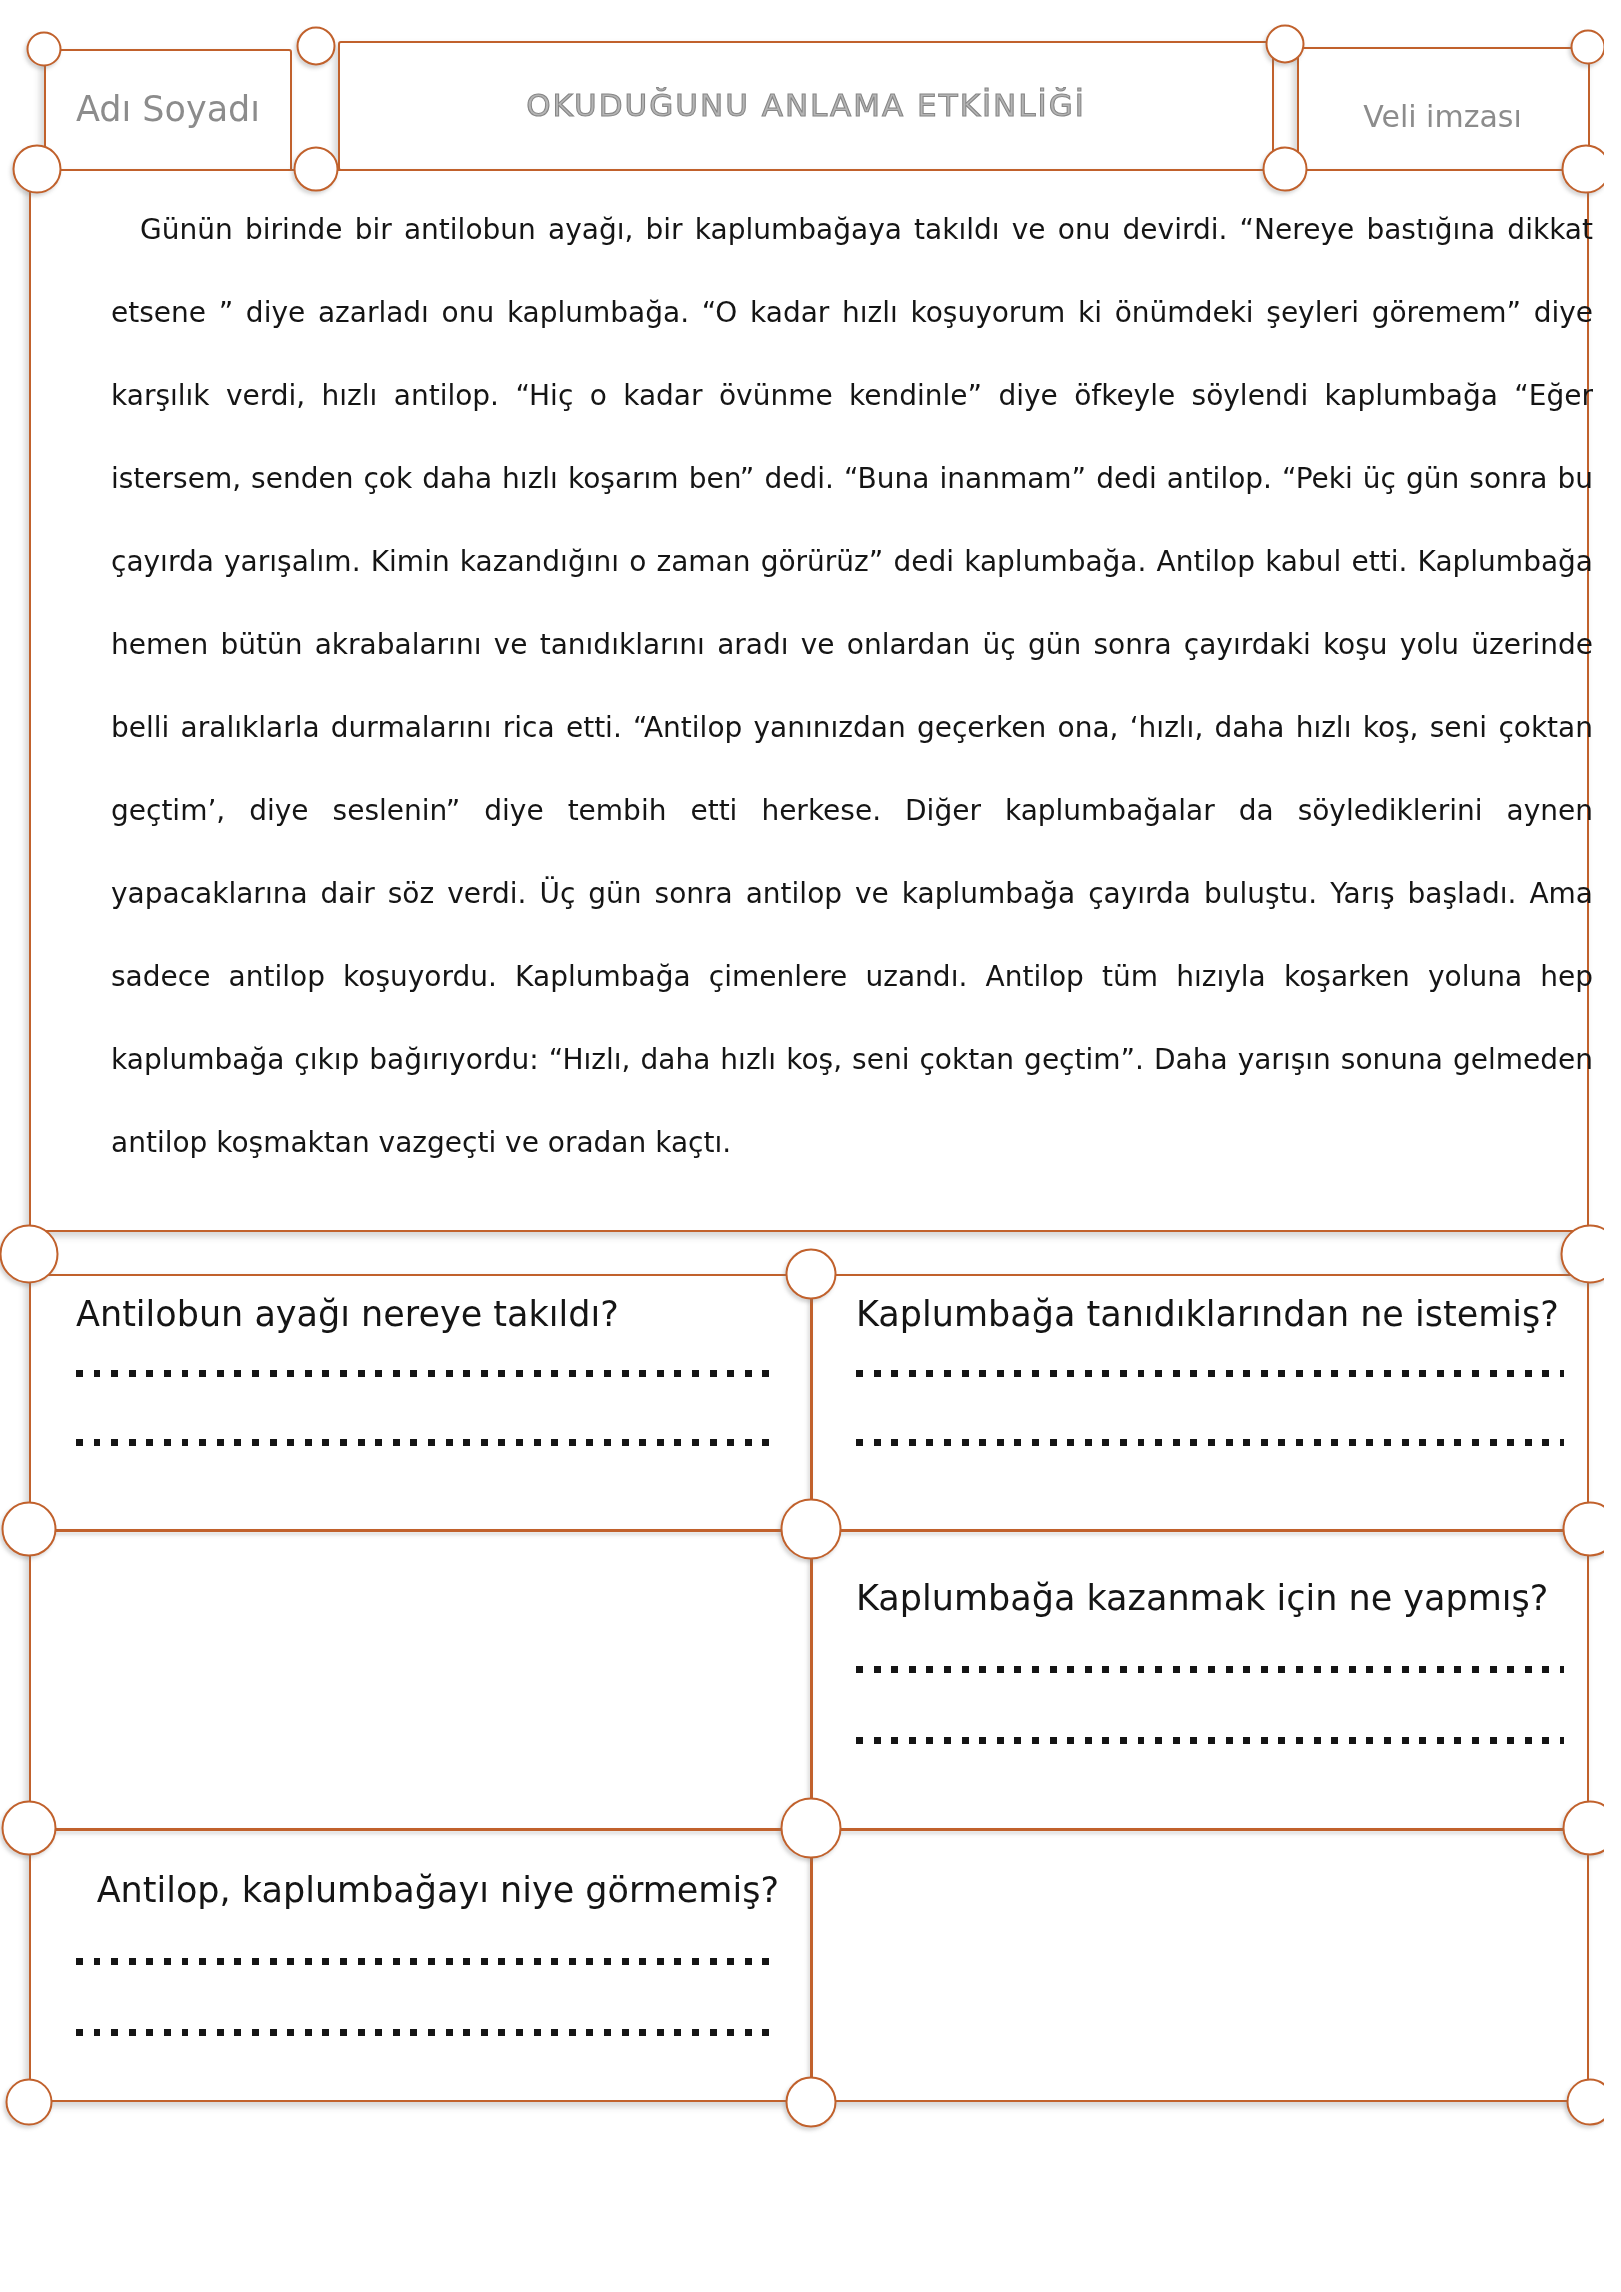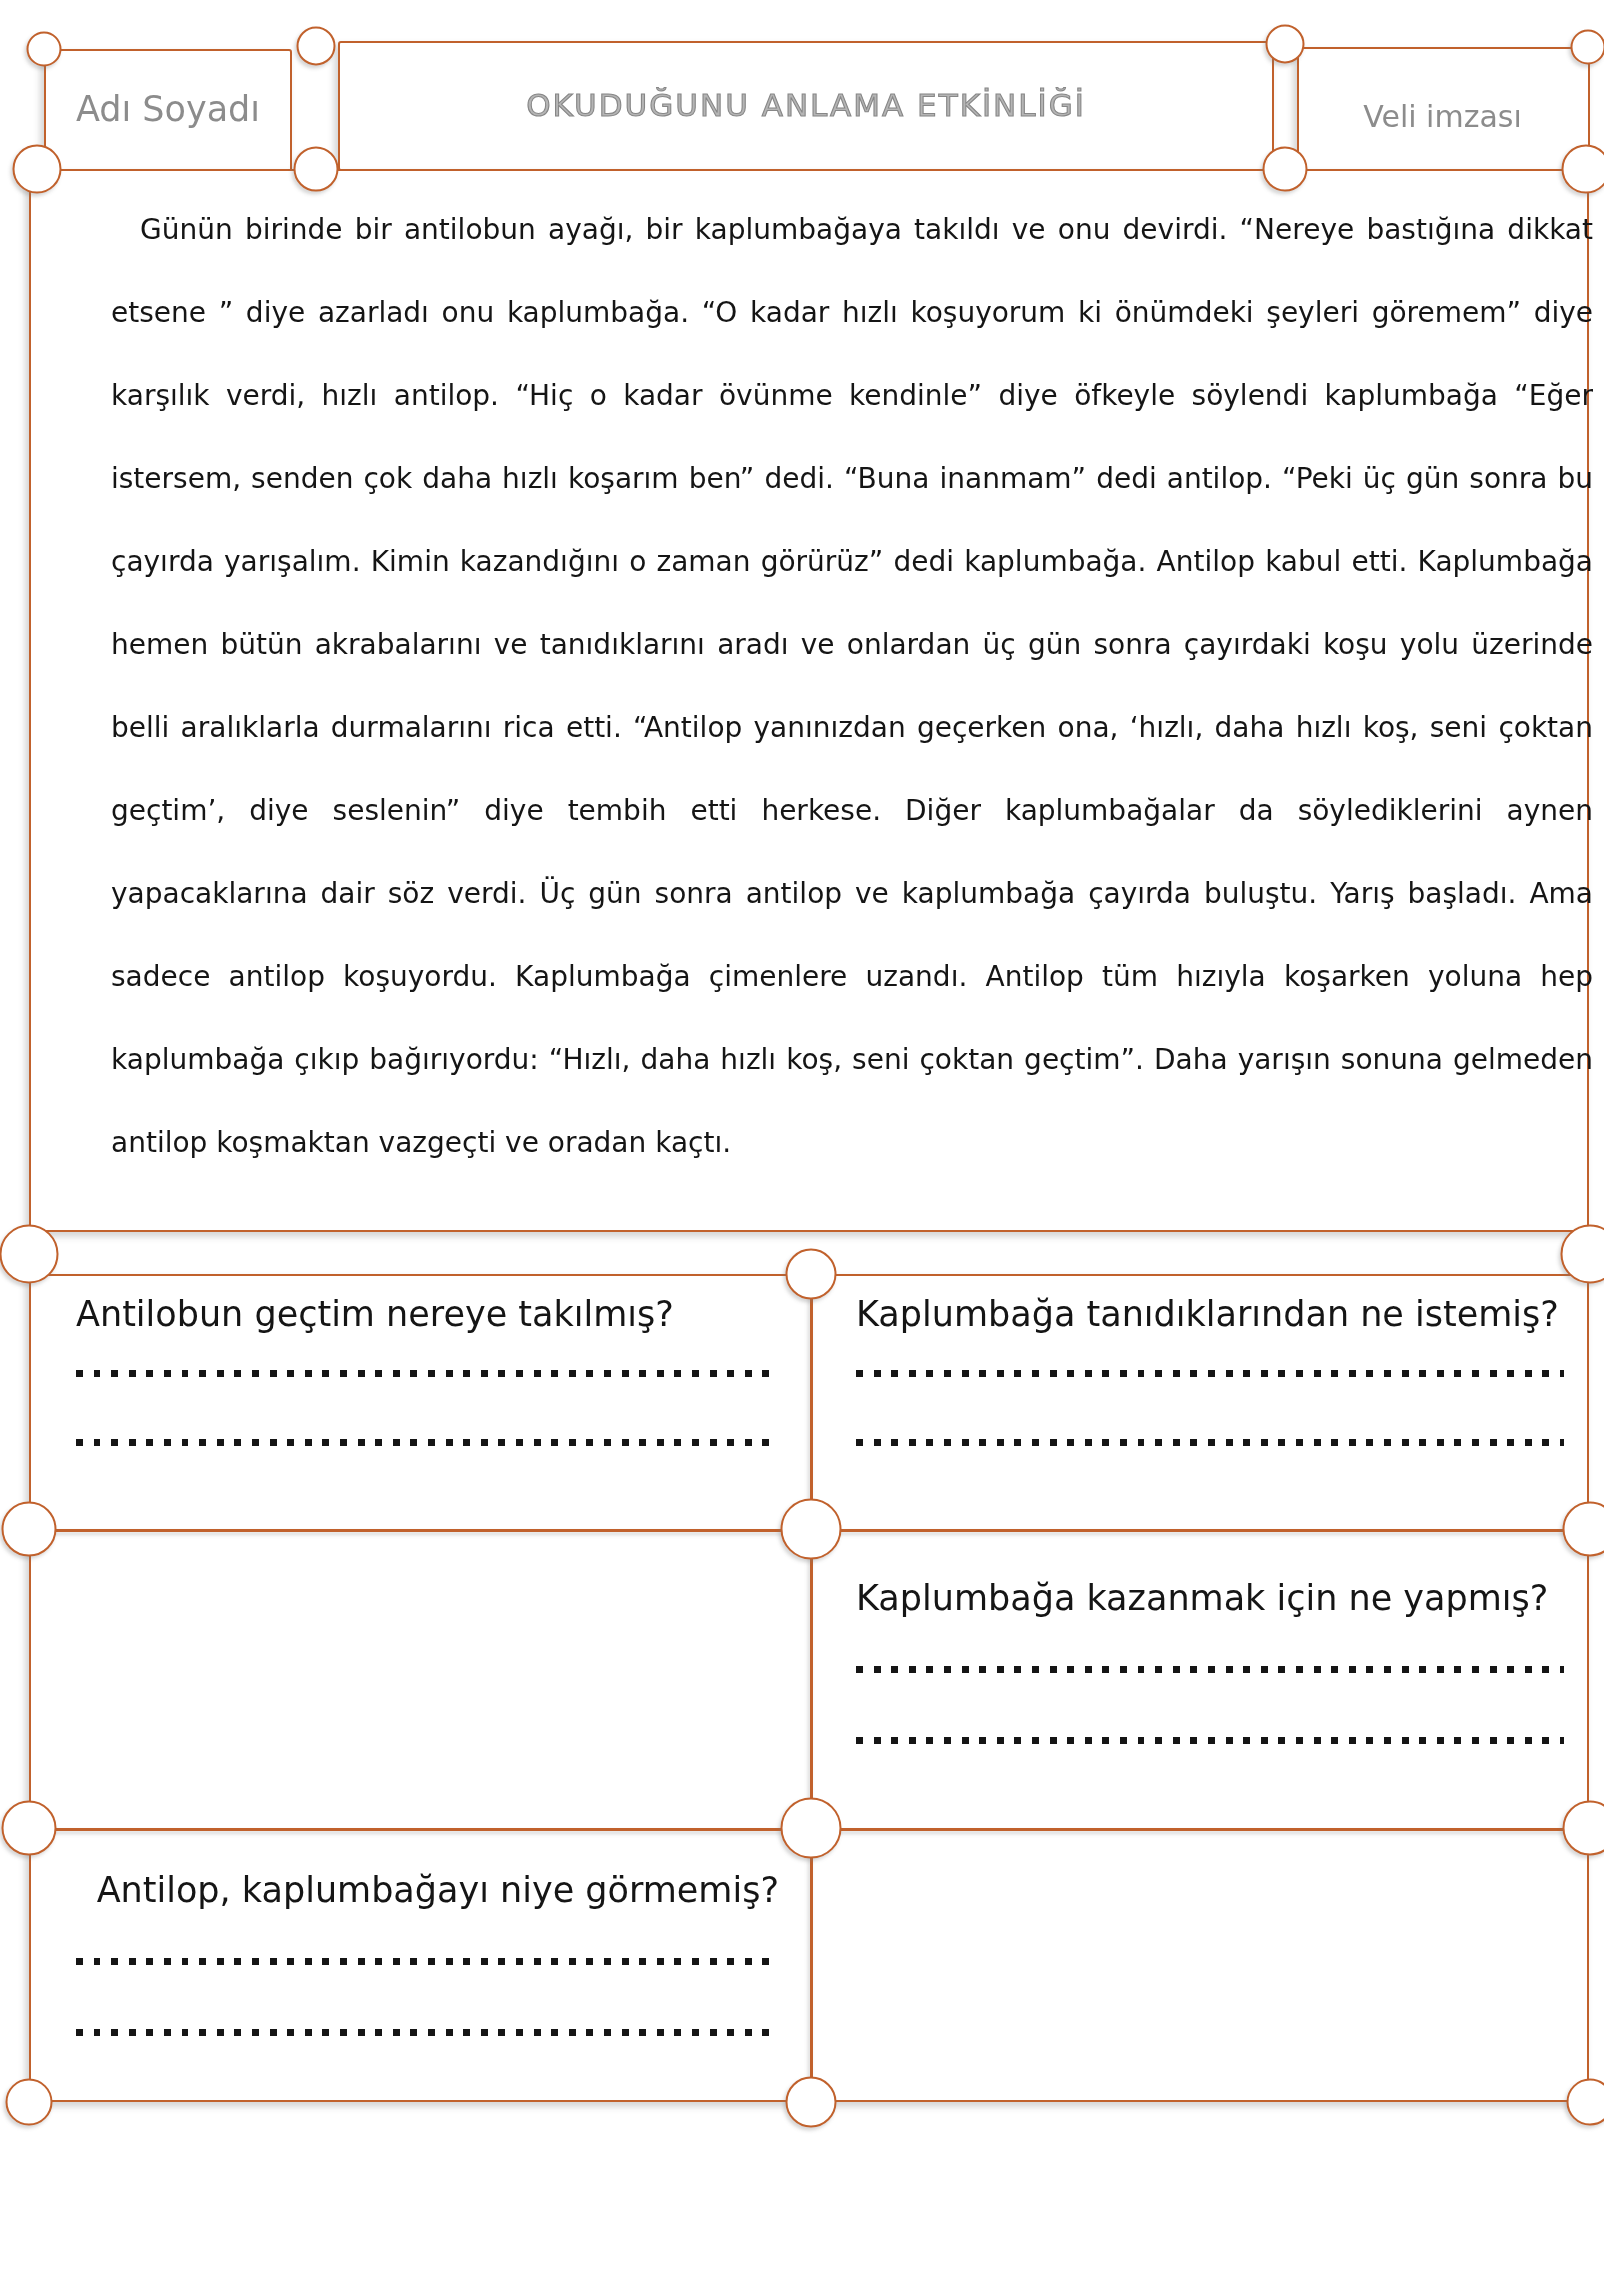--- a/index.html
+++ b/index.html
@@ -120,21 +120,21 @@
   <div class="notch" style="left:29px;top:2102px;width:47px;height:47px;"></div>
   <div class="notch" style="left:1590px;top:2102px;width:47px;height:47px;"></div>
 
   <div class="hdr-label" id="name-box-label">Adı Soyadı</div>
   <div class="hdr-label" id="title-label">OKUDUĞUNU ANLAMA ETKİNLİĞİ</div>
   <div class="hdr-label" id="parent-box-label">Veli imzası</div>
 
   <div id="story-text">Günün birinde bir antilobun ayağı, bir kaplumbağaya takıldı ve onu devirdi. “Nereye bastığına dikkat etsene ” diye azarladı onu kaplumbağa. “O kadar hızlı koşuyorum ki önümdeki şeyleri göremem” diye karşılık verdi, hızlı antilop. “Hiç o kadar övünme kendinle” diye öfkeyle söylendi kaplumbağa “Eğer istersem, senden çok daha hızlı koşarım ben” dedi. “Buna inanmam” dedi antilop. “Peki üç gün sonra bu çayırda yarışalım. Kimin kazandığını o zaman görürüz” dedi kaplumbağa. Antilop kabul etti. Kaplumbağa hemen bütün akrabalarını ve tanıdıklarını aradı ve onlardan üç gün sonra çayırdaki koşu yolu üzerinde belli aralıklarla durmalarını rica etti. “Antilop yanınızdan geçerken ona, ‘hızlı, daha hızlı koş, seni çoktan geçtim’, diye seslenin” diye tembih etti herkese. Diğer kaplumbağalar da söylediklerini aynen yapacaklarına dair söz verdi. Üç gün sonra antilop ve kaplumbağa çayırda buluştu. Yarış başladı. Ama sadece antilop koşuyordu. Kaplumbağa çimenlere uzandı. Antilop tüm hızıyla koşarken yoluna hep kaplumbağa çıkıp bağırıyordu: “Hızlı, daha hızlı koş, seni çoktan geçtim”. Daha yarışın sonuna gelmeden antilop koşmaktan vazgeçti ve oradan kaçtı.</div>
 
   <div class="q-card" style="left:76px;top:1294px;width:703px;height:216px;">
-    <div class="q-text">Antilobun geçtim nereye takılmış?</div>
+    <div class="q-text">Antilobun ayağı nereye takıldı?</div>
     <div class="answer-line" style="top:76px;width:703px;"></div>
     <div class="answer-line" style="top:145px;width:703px;"></div>
   </div>
 
   <div class="q-card" style="left:856px;top:1294px;width:708px;height:216px;">
     <div class="q-text">Kaplumbağa tanıdıklarından ne istemiş?</div>
     <div class="answer-line" style="top:76px;width:708px;"></div>
     <div class="answer-line" style="top:145px;width:708px;"></div>
   </div>
 

